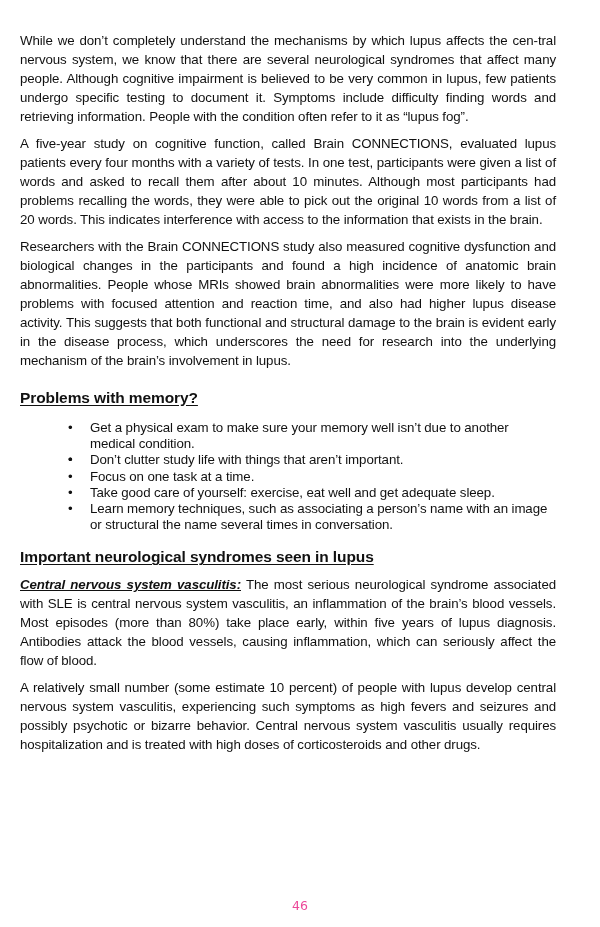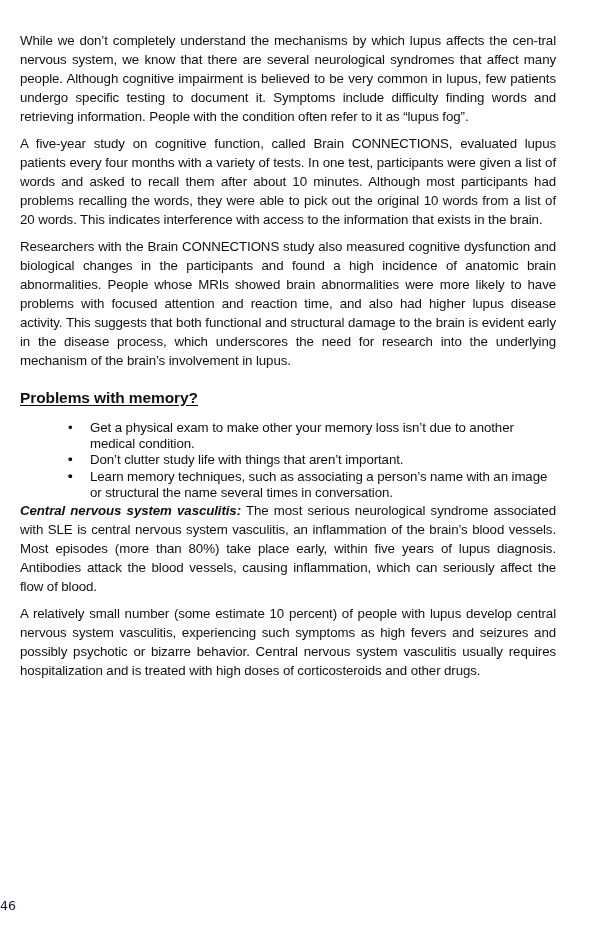--- a/index.html
+++ b/index.html
@@ -59,67 +59,71 @@
     }
     ul.bullets li .dot {
       position: absolute;
       left: 0;
       top: 0;
       width: 22px;
     }
     .term {
       font-weight: bold;
       font-style: italic;
+      text-decoration: underline;
     }
     .page-number {
       position: absolute;
       left: 0;
       width: 600px;
       top: 898px;
-      text-align: left;
+      text-align: center;
       font-family: "DejaVu Sans", sans-serif;
       font-size: 12.5px;
-      color: #0f172a;
+      color: #ec4899;
     }
   </style>
 </head>
 <body>
 
 <div class="page">
 
   <p class="body-para">While we don’t completely understand the mechanisms by which lupus affects the  cen-tral nervous system, we know that there are several neurological syndromes that affect many people.  Although cognitive impairment is believed to be very common in lupus, few patients undergo specific testing to document it.  Symptoms include difficulty finding words and retrieving information.  People with the condition often refer to it as “lupus fog”.</p>
   <p class="body-para">A five-year study on cognitive function, called Brain CONNECTIONS, evaluated lupus patients every four months with a variety of tests.  In one test, participants were given a list of words and asked to recall them after about 10 minutes.  Although most participants had problems recalling the words, they were able to pick out the original  10 words from a list of 20 words.  This indicates interference with access to the information that exists in the brain.</p>
   <p class="body-para">Researchers with the Brain CONNECTIONS study also measured cognitive  dysfunction and biological changes in the participants and found a high incidence of anatomic brain abnormalities.  People whose MRIs showed brain abnormalities were more likely to have problems with focused attention and reaction time, and also had higher lupus disease activity.  This suggests that both functional and structural damage to the brain is evident early in the disease process, which underscores the need for research into the underlying mechanism of the brain’s involvement in lupus.</p>
 
   <h2 class="section-heading" id="heading-memory">Problems with memory?</h2>
 
   <ul class="bullets">
     <li>
       <span class="dot">•</span>
-      <span>Get a physical exam to make other your memory loss isn’t due to another medical condition.</span>
+      <span>Get a physical exam to make sure your memory well isn’t due to another medical condition.</span>
     </li>
     <li>
       <span class="dot">•</span>
     </li>
     <li>
       <span class="dot">•</span>
       <span>Don’t clutter study life with things that aren’t important.</span>
     </li>
     <li>
       <span class="dot">•</span>
+      <span>Focus on one task at a time.</span>
     </li>
     <li>
       <span class="dot">•</span>
+      <span>Take good care of yourself: exercise, eat well and get adequate sleep.</span>
     </li>
     <li>
       <span class="dot">•</span>
       <span>Learn memory techniques, such as associating a person’s name with an image or structural the name several times in conversation.</span>
     </li>
   </ul>
 
+  <h2 class="section-heading" id="heading-syndromes">Important neurological syndromes seen in lupus</h2>
 
   <p class="body-para"><span class="term">Central nervous system vasculitis:</span><span> The most serious neurological syndrome associated with SLE is central nervous system vasculitis, an inflammation of the brain’s blood vessels.  Most episodes (more than 80%) take place early, within five years of lupus diagnosis. Antibodies attack the blood vessels, causing inflammation, which can seriously affect the flow of blood.</span></p>
 
   <p class="body-para">A relatively small number (some estimate 10 percent) of people with lupus develop central nervous system vasculitis, experiencing such symptoms as high fevers and seizures and possibly psychotic or bizarre behavior.  Central nervous system vasculitis usually requires hospitalization and is treated with high doses of corticosteroids and other drugs.</p>
 
 </div>
 
 <div class="page-number">46</div>
 
 </body></html>

